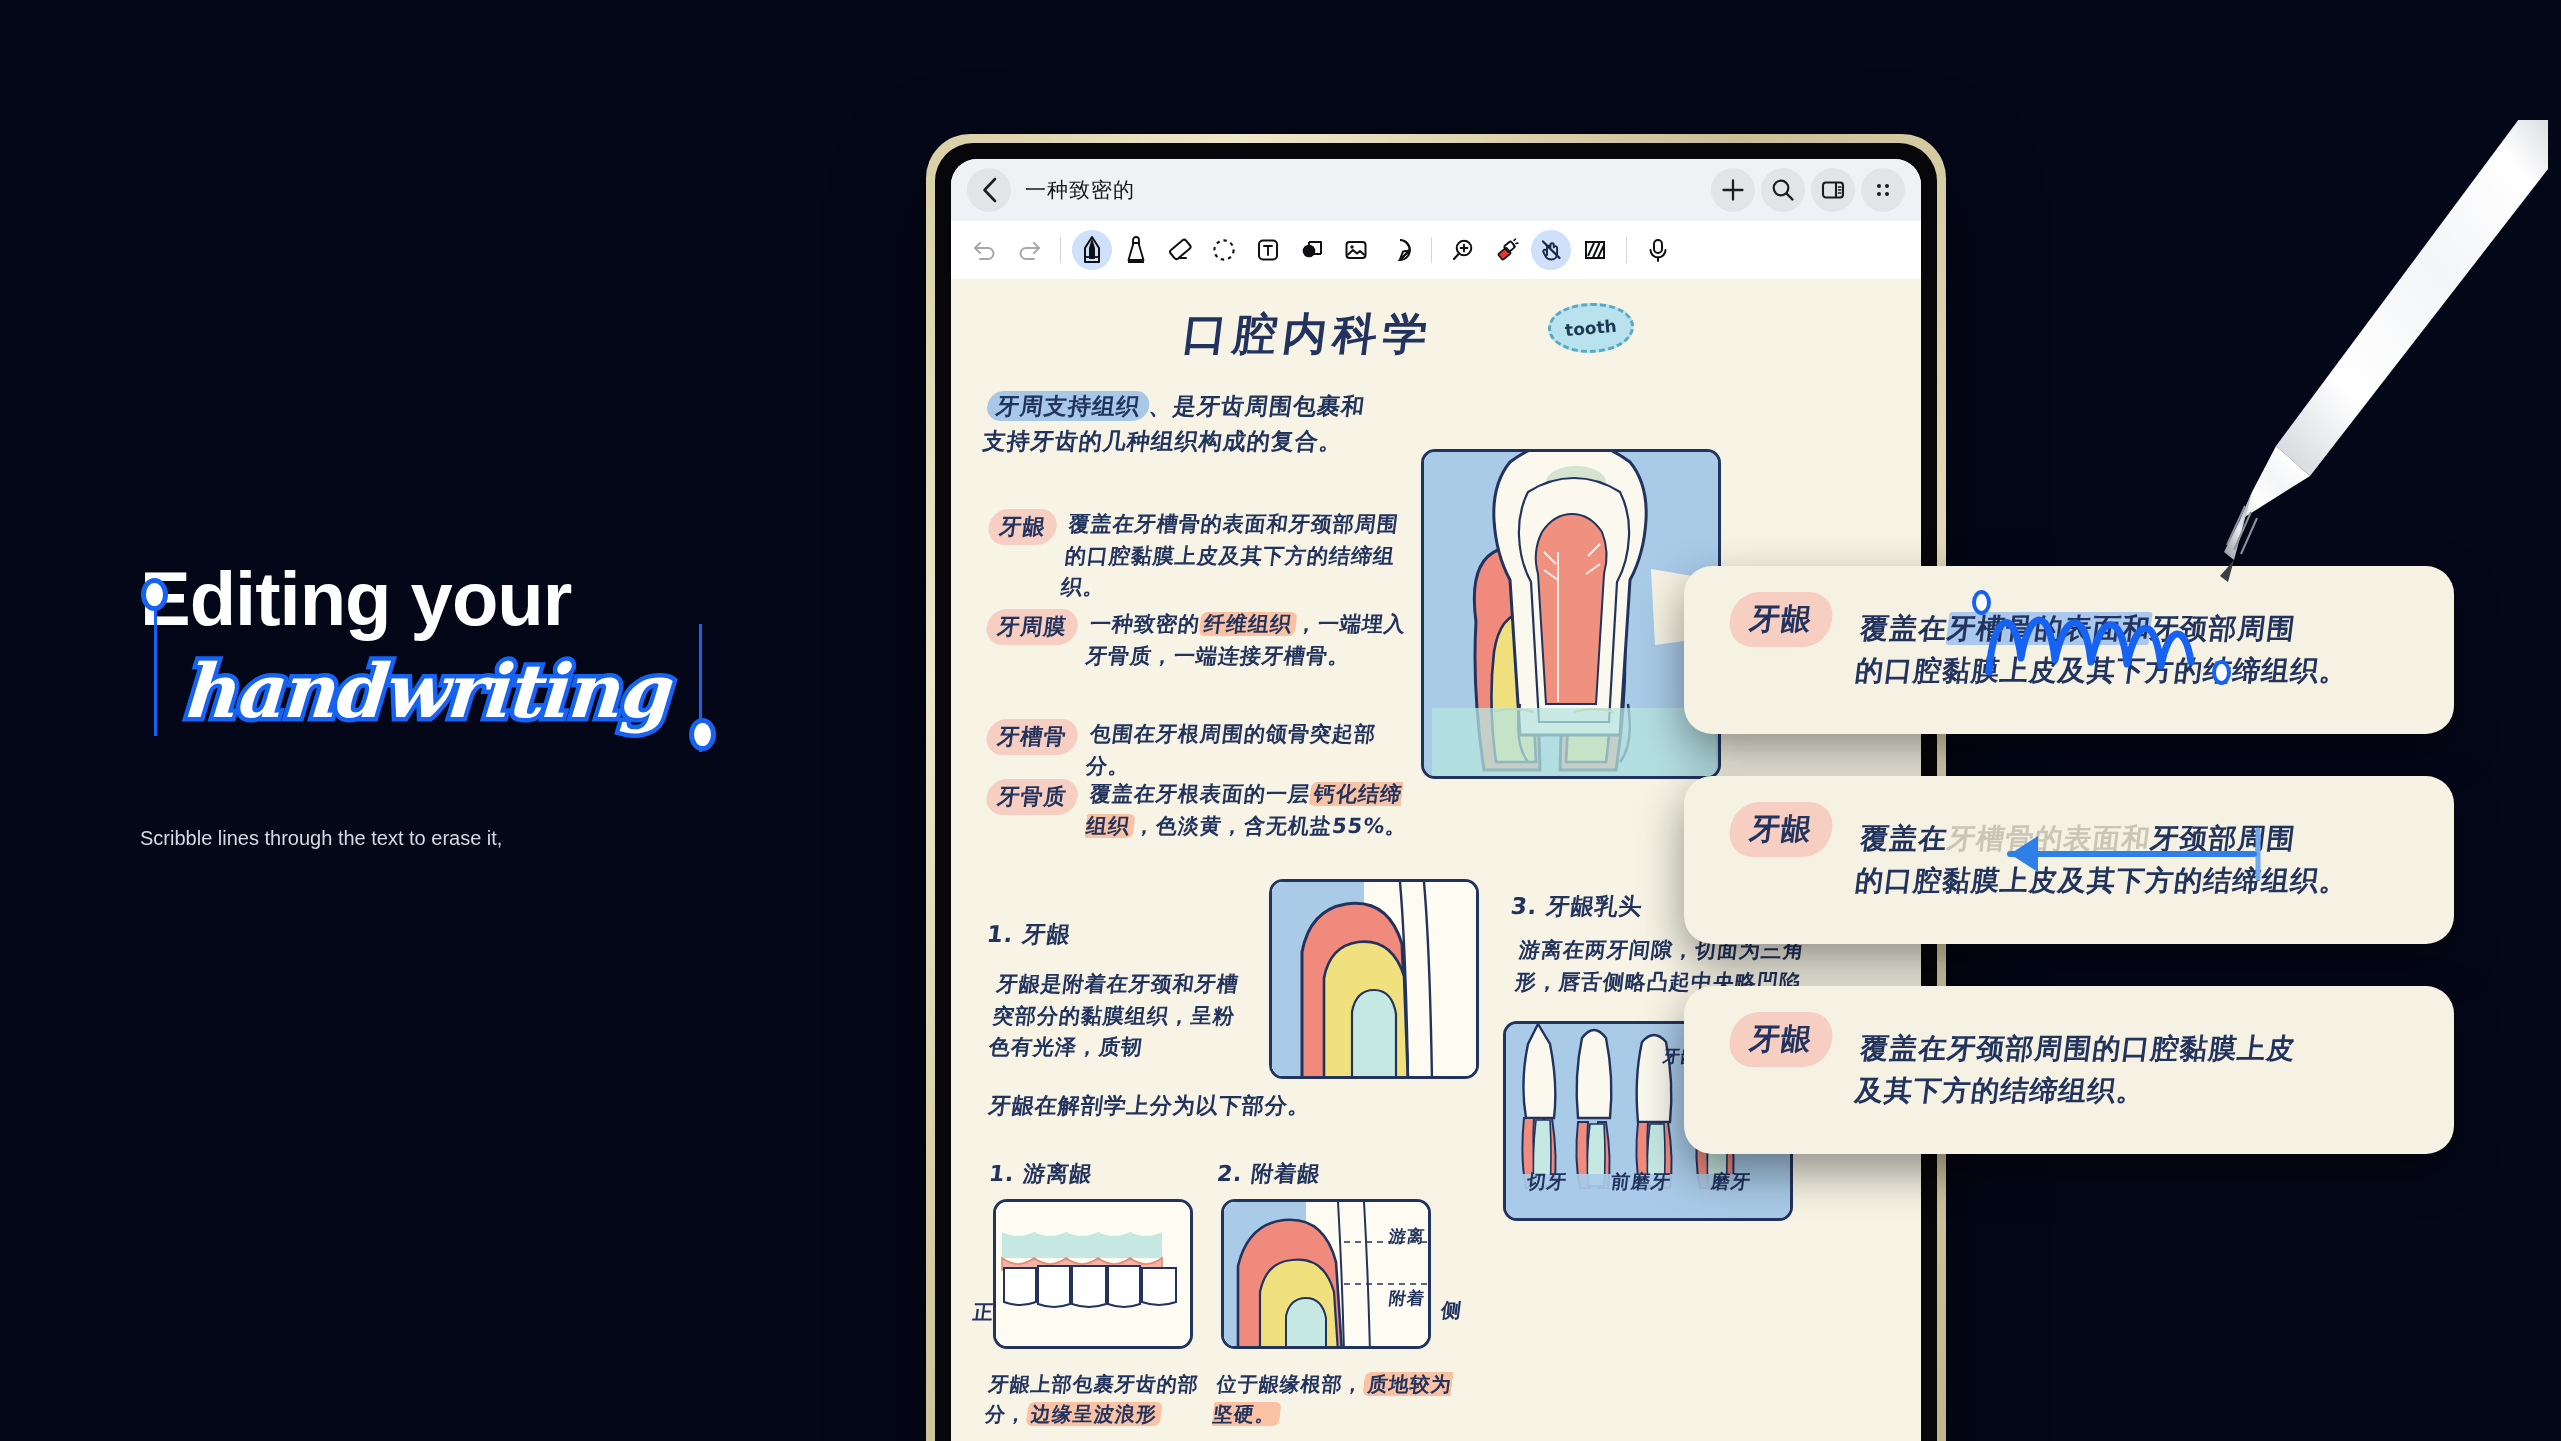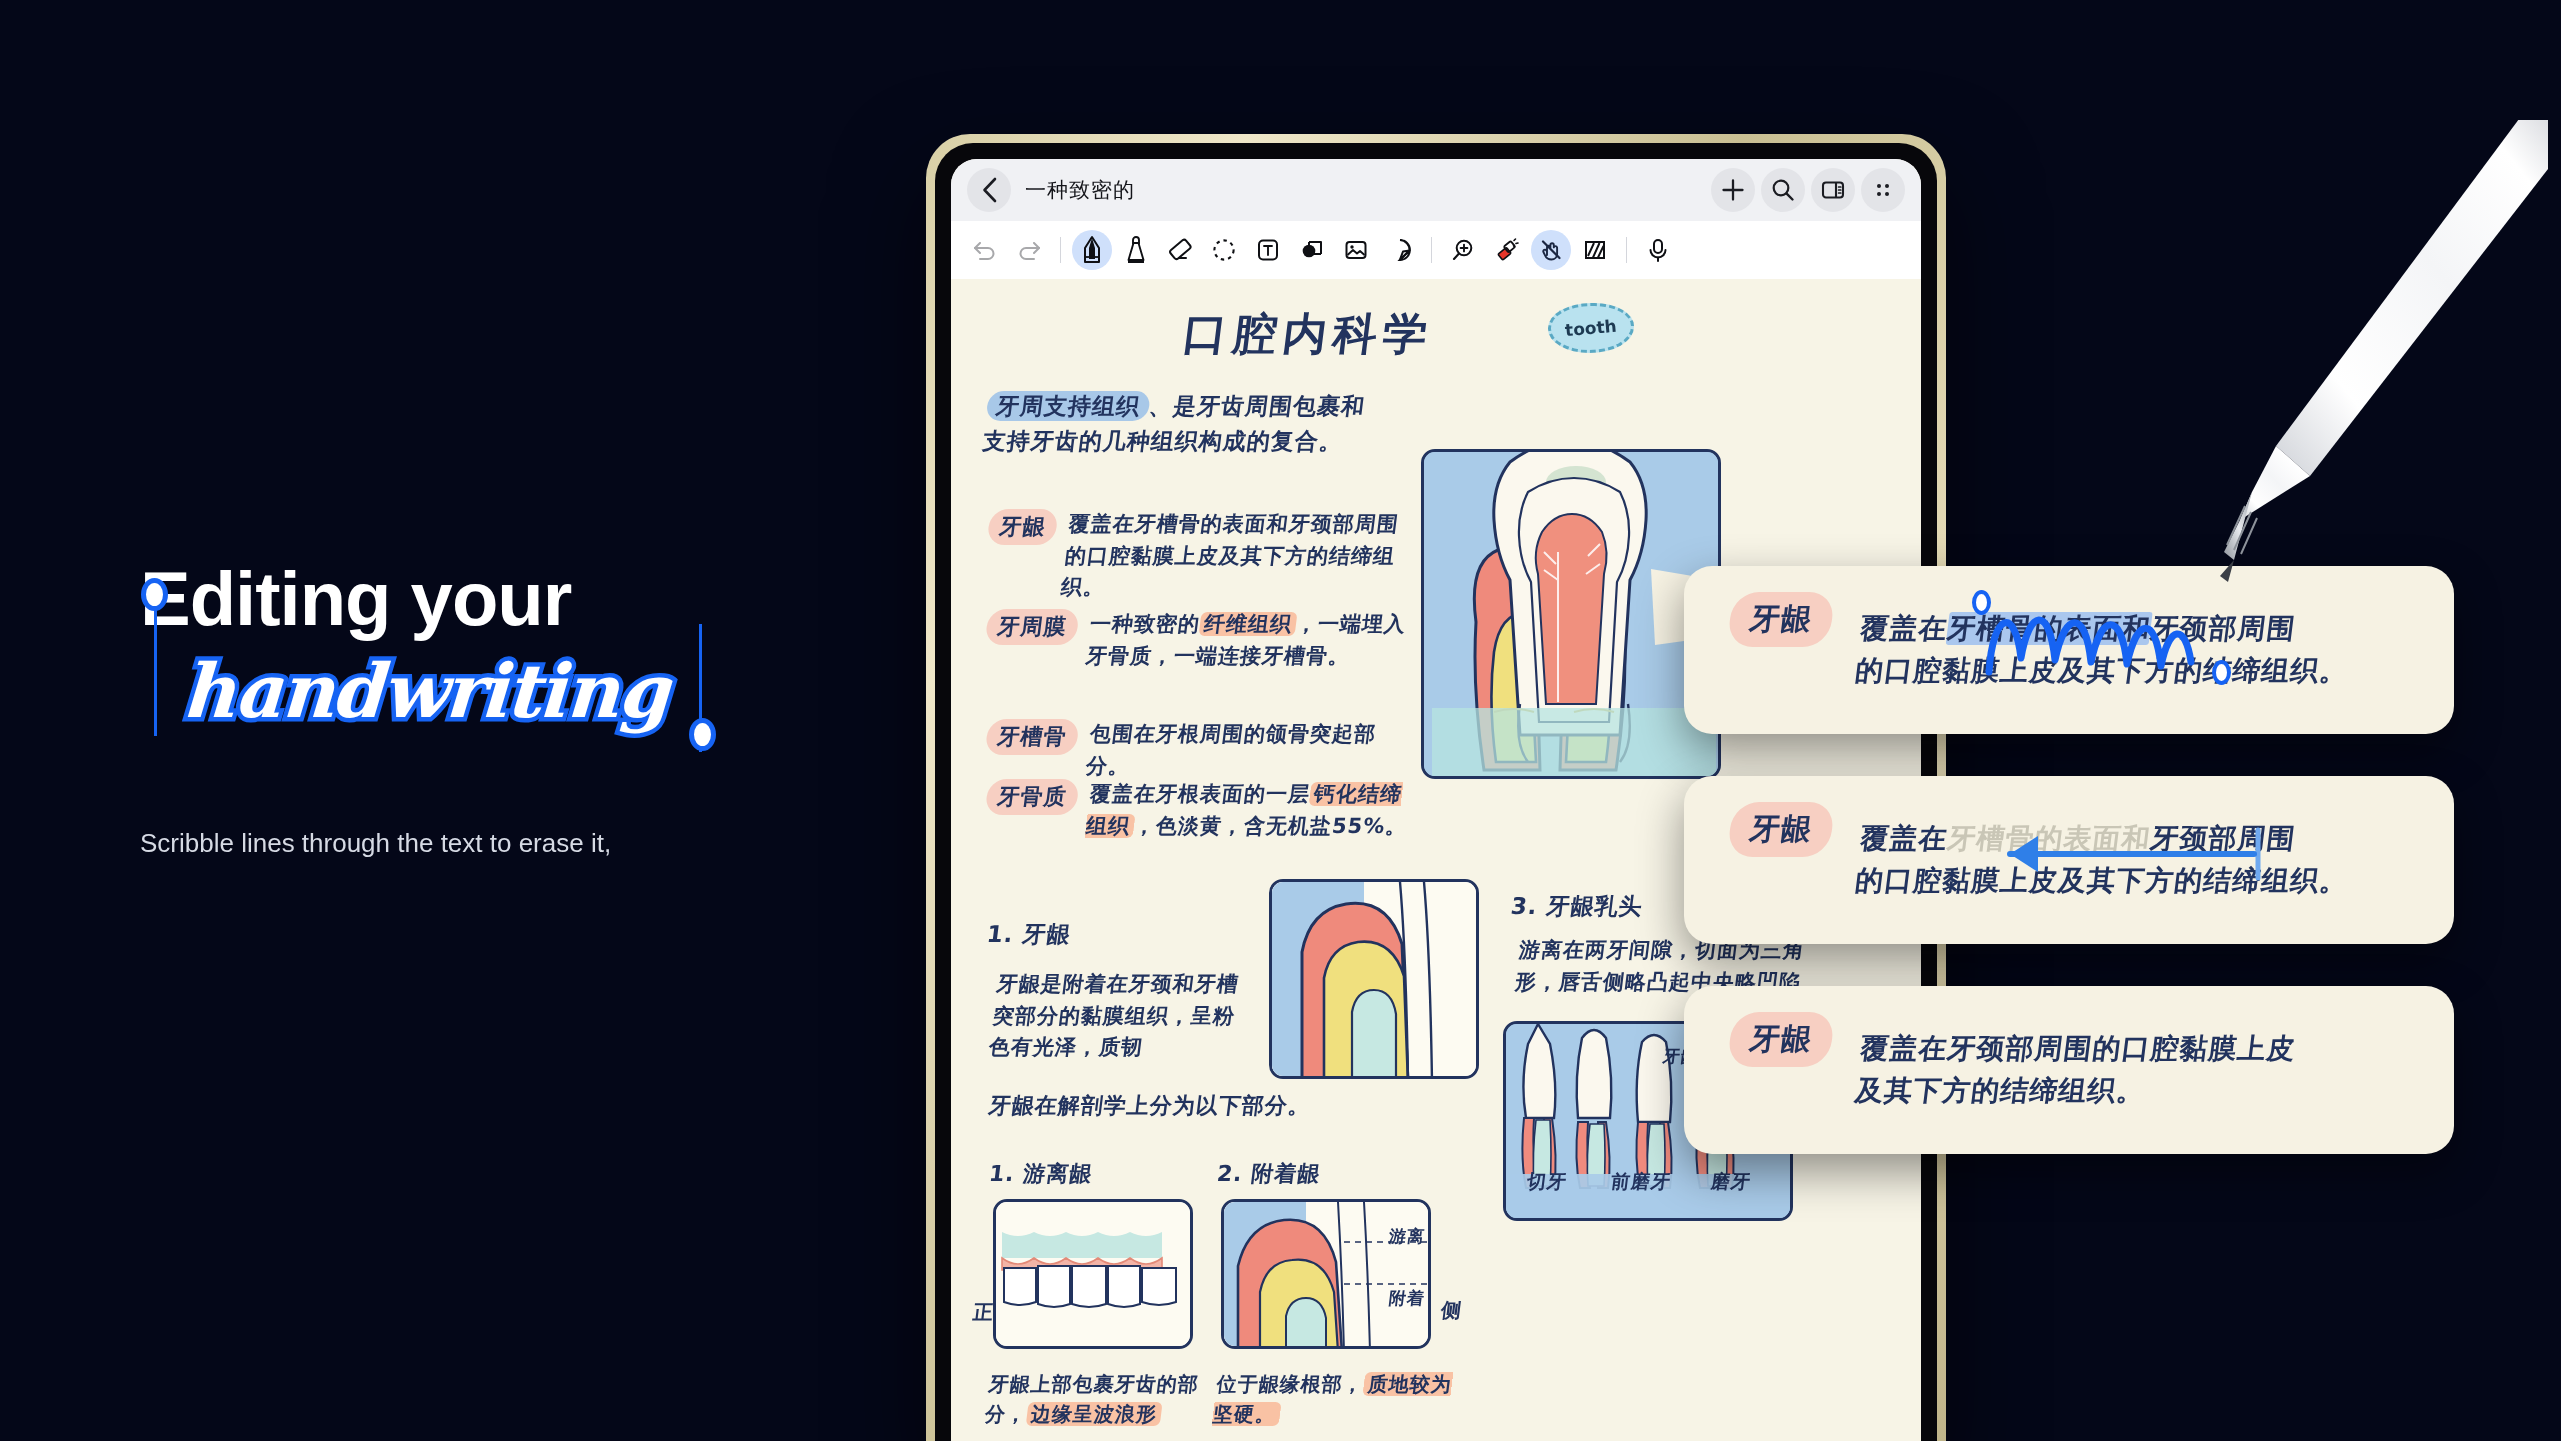--- a/index.html
+++ b/index.html
@@ -32,21 +32,21 @@
   .sel-bar { position:absolute; width:3px; background:#1663f3; }
   .sel-bar.left  { left:-34px;  top:-44px; height:128px; }
   .sel-bar.right { right:-30px; top:-28px; height:128px; }
   .sel-knob {
     position:absolute; width:27px; height:33px; border-radius:50%;
     background:#ffffff; border:5px solid #1663f3;
   }
   .sel-knob.tl { left:-47px;  top:-74px; }
   .sel-knob.br { right:-44px; top:66px; }
   .subcopy {
-    margin-top: 84px; font-size: 26px; line-height: 1.55;
+    margin-top: 84px; font-size: 20px; line-height: 1.55;
     color:#d6dae4; font-weight:400; max-width: 640px;
   }
 
   
   #tablet {
     position:absolute; left:926px; top:134px;
     width: 1020px; height: 1320px;
     border-radius: 44px 44px 0 0;
     background: linear-gradient(120deg,#d8cfa6 0%,#efe7c9 18%,#c9bf93 46%,#e6ddb9 74%,#bfb489 100%);
     padding: 9px;

